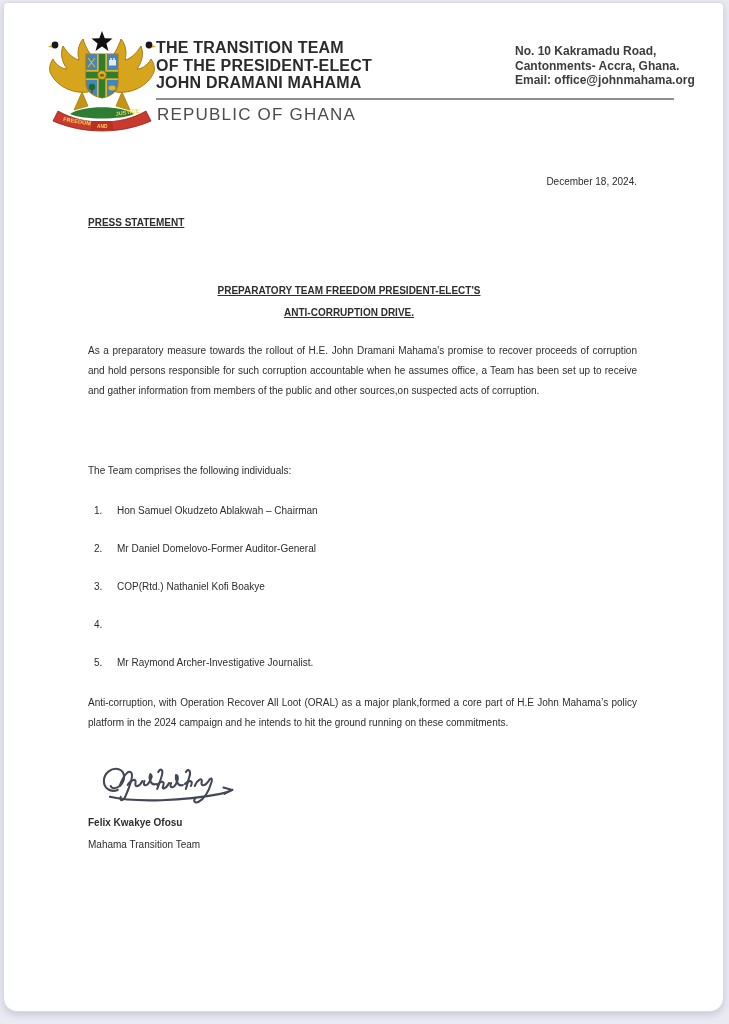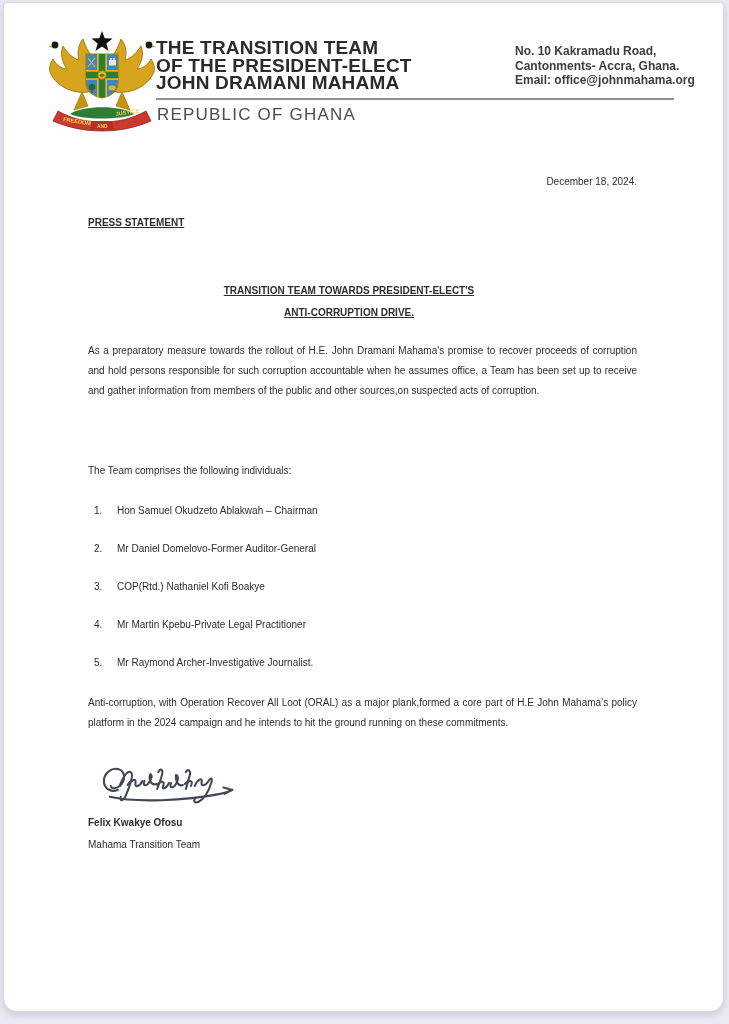--- a/index.html
+++ b/index.html
@@ -11,21 +11,21 @@
   }
   .card{
     position:absolute;left:3px;top:2px;width:719px;height:1008px;
     background:#ffffff;border:1px solid #d8dae6;
     border-radius:4px 4px 14px 14px;
     box-shadow:0 3px 7px rgba(60,60,90,.18);
   }
   .abs{position:absolute;}
   
   .crest{left:38px;top:25px;width:120px;height:104px;}
-  .org{left:152px;top:36px;font-size:19px;line-height:17.5px;font-weight:700;letter-spacing:.2px;color:#2b2b2b;}
+  .org{left:152px;top:36px;font-size:16px;line-height:17.5px;font-weight:700;letter-spacing:.2px;color:#2b2b2b;}
   .address{left:511px;top:41px;font-size:12px;line-height:14.5px;font-weight:700;color:#3d3d3d;}
   .rule{left:152px;top:95px;width:518px;height:2px;background:#8f8f8f;}
   .republic{left:153px;top:102px;font-size:17px;letter-spacing:1.2px;color:#4c4c4c;font-weight:500;}
   
   .bodytext{font-size:10px;line-height:20px;color:#2d2d2d;}
   .date{left:84px;top:169px;width:549px;text-align:right;}
   .press{left:84px;top:210px;font-weight:700;}
   .press span{text-decoration:underline;}
   .doc-title{left:84px;top:277px;width:522px;text-align:center;font-weight:700;line-height:22px;}
   .doc-title span{display:block;}
@@ -112,21 +112,21 @@
   <div class="abs rule"></div>
   <div class="abs republic">REPUBLIC OF GHANA</div>
 
   <div class="abs bodytext date">December 18, 2024.</div>
 
   <div class="abs bodytext press">
     <span>PRESS STATEMENT</span>
   </div>
 
   <div class="abs bodytext doc-title">
-    <span><u>TRANSITION TEAM TOWARDS PRESIDENT-ELECT'S</u></span>
+    <span><u>PREPARATORY TEAM FREEDOM PRESIDENT-ELECT'S</u></span>
     <span><u>ANTI-CORRUPTION DRIVE.</u></span>
   </div>
 
   <div class="abs bodytext para1">As a preparatory measure towards the rollout of H.E. John Dramani Mahama's promise to recover proceeds of corruption and hold persons responsible for such corruption accountable when he assumes office, a Team has been set up to receive and gather information from members of the public and other sources,on suspected acts of corruption.</div>
 
   <div class="abs bodytext para2">The Team comprises the following individuals:</div>
 
   <div class="abs bodytext team-list">
     <div class="team-row">
       <span class="num">1.</span>
@@ -135,21 +135,20 @@
     <div class="team-row">
       <span class="num">2.</span>
       <span>Mr Daniel Domelovo-Former Auditor-General</span>
     </div>
     <div class="team-row">
       <span class="num">3.</span>
       <span>COP(Rtd.) Nathaniel Kofi Boakye</span>
     </div>
     <div class="team-row">
       <span class="num">4.</span>
-      <span>Mr Martin Kpebu-Private Legal Practitioner</span>
     </div>
     <div class="team-row">
       <span class="num">5.</span>
       <span>Mr Raymond Archer-Investigative Journalist.</span>
     </div>
   </div>
 
   <div class="abs bodytext para3">Anti-corruption, with Operation Recover All Loot (ORAL) as a major plank,formed a core part of H.E John Mahama’s policy platform in the 2024 campaign and he intends to hit the ground running on these commitments.</div>
 
   <svg class="abs sig" viewBox="0 0 160 50" xmlns="http://www.w3.org/2000/svg" aria-hidden="true">

